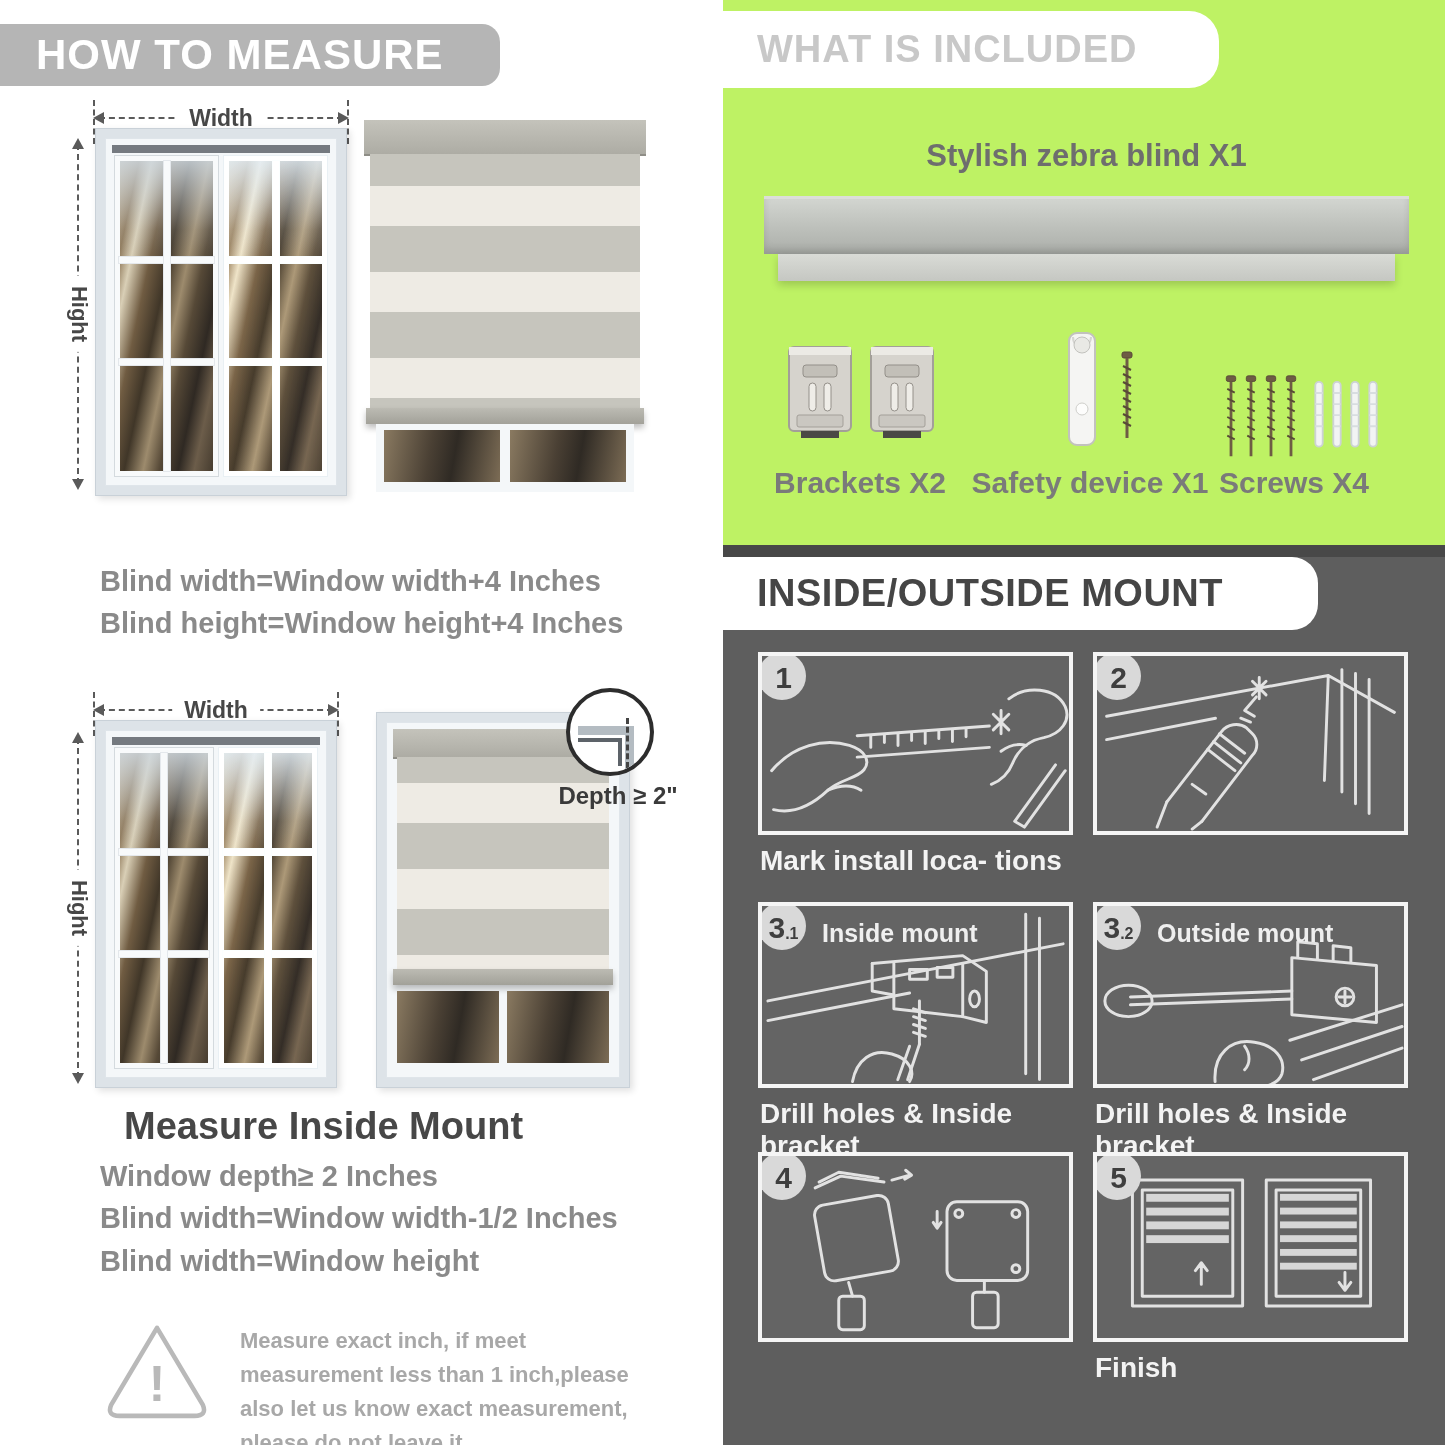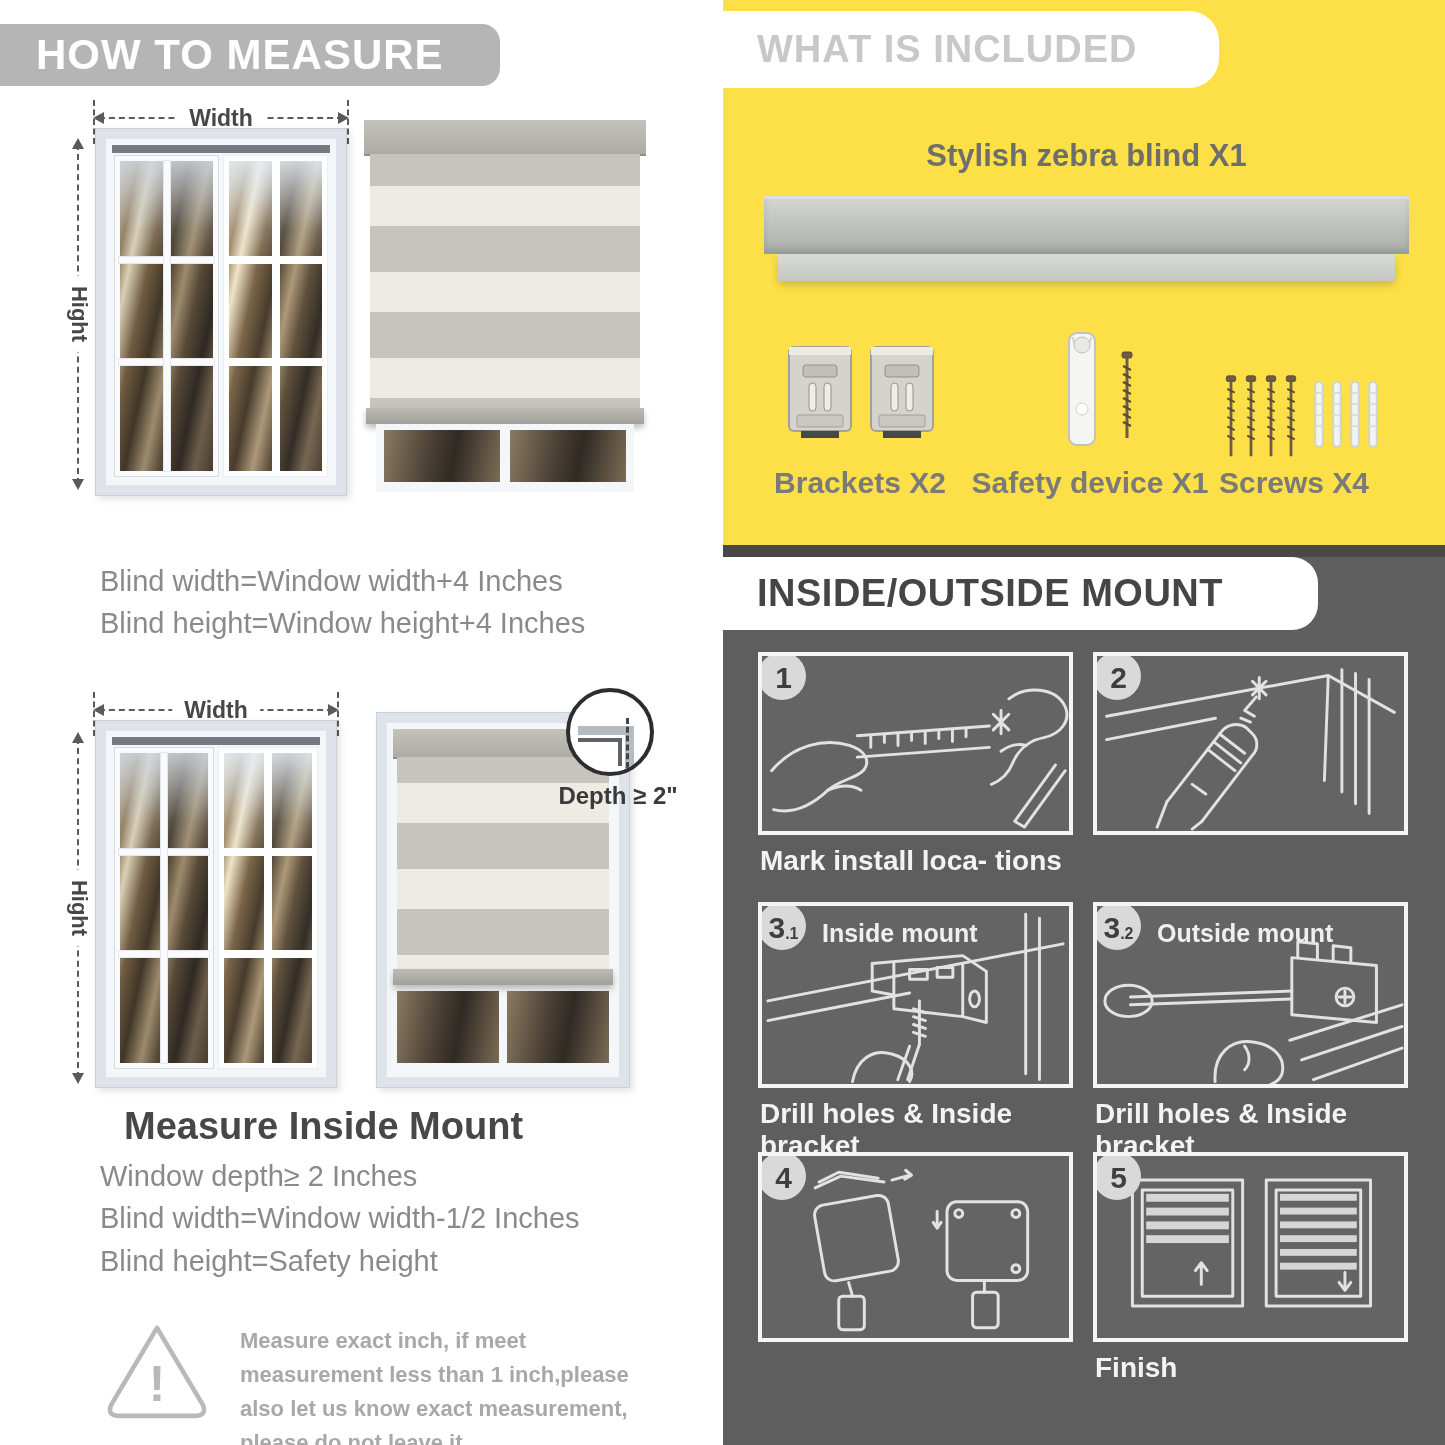--- a/index.html
+++ b/index.html
@@ -72,28 +72,28 @@
     border-radius:50%; background:#fff; z-index:6; overflow:hidden; }
   .dc-l1 { position:absolute; left:8px; top:34px; width:56px; height:44px;
     border-top:9px solid #b4bcc2; border-right:9px solid #b4bcc2; }
   .dc-l2 { position:absolute; left:8px; top:46px; width:44px; height:28px;
     border-top:4px solid #5d6369; border-right:4px solid #5d6369; }
   .dc-dash { position:absolute; left:56px; top:26px; height:50px; border-left:3px dashed #444; }
   .depth-lbl { position:absolute; left:548px; top:782px; width:140px; text-align:center;
     font-size:24px; font-weight:700; color:#3a3a3a; }
 
   .m-heading { position:absolute; left:100px; font-size:38px; font-weight:800; color:#474747; }
-  .m-line { position:absolute; left:100px; font-size:29px; font-weight:400; color:#8a8a8a; }
+  .m-line { position:absolute; left:100px; font-size:29px; font-weight:700; color:#8a8a8a; }
 
   .warn-tri { position:absolute; left:102px; top:1318px; }
   .warn-text { position:absolute; left:240px; top:1324px; width:424px; font-size:22px; font-weight:600;
     color:#a8a8a8; line-height:1.55; }
 
   
-  .right-top { position:absolute; left:723px; top:0; width:722px; height:546px; background:#fde047; }
+  .right-top { position:absolute; left:723px; top:0; width:722px; height:546px; background:#bef264; }
   .wii-banner { position:absolute; left:0; top:11px; width:496px; height:77px; background:#ffffff;
     border-radius:0 30px 30px 0; display:flex; align-items:center; padding-left:34px; }
   .wii-banner span { font-size:38px; font-weight:800; color:#c8c8c8; letter-spacing:1px; }
   .product-lbl { position:absolute; left:41px; top:138px; width:645px; text-align:center;
     font-size:31px; font-weight:700; color:#6e6e6e; }
   .hr-main { position:absolute; left:41px; top:196px; width:645px; height:58px;
     background:linear-gradient(180deg,#d2d5d0 0%,#bcbfba 55%,#abaea9 100%);
     border-top:3px solid #dcded9; box-shadow:inset 0 -5px 7px rgba(0,0,0,.12); }
   .hr-lip { position:absolute; left:55px; top:254px; width:617px; height:27px;
     background:linear-gradient(180deg,#d9dbd6,#c5c7c2); box-shadow:0 4px 9px rgba(0,0,0,.18); }
@@ -219,21 +219,21 @@
   <div class="depth-circle">
     <span class="dc-l1"></span>
     <span class="dc-l2"></span>
     <span class="dc-dash"></span>
   </div>
   <div class="depth-lbl">Depth ≥ 2"</div>
 
   <div class="m-heading" style="top:1105px;margin-left:24px;">Measure Inside Mount</div>
   <div class="m-line" style="top:1160px;">Window depth≥ 2 Inches</div>
   <div class="m-line" style="top:1202px;">Blind width=Window width-1/2 Inches</div>
-  <div class="m-line" style="top:1245px;">Blind height=Safety height</div>
+  <div class="m-line" style="top:1245px;">Blind width=Window height</div>
 
   <svg class="warn-tri" width="110" height="104" viewBox="0 0 120 112">
     <path d="M60,10 L110,94 Q115,106 101,106 L19,106 Q5,106 10,94 Z" fill="none" stroke="#b9b9b9" stroke-width="5" stroke-linejoin="round"></path>
     <text x="60" y="90" text-anchor="middle" font-size="54" font-weight="bold" fill="#b9b9b9" stroke="none">!</text>
   </svg>
   <div class="warn-text">Measure exact inch, if meet measurement less than 1 inch,please also let us know exact measurement, please do not leave it</div>
 
   <div class="right-top">
     <div class="wii-banner">
       <span>WHAT IS INCLUDED</span>

